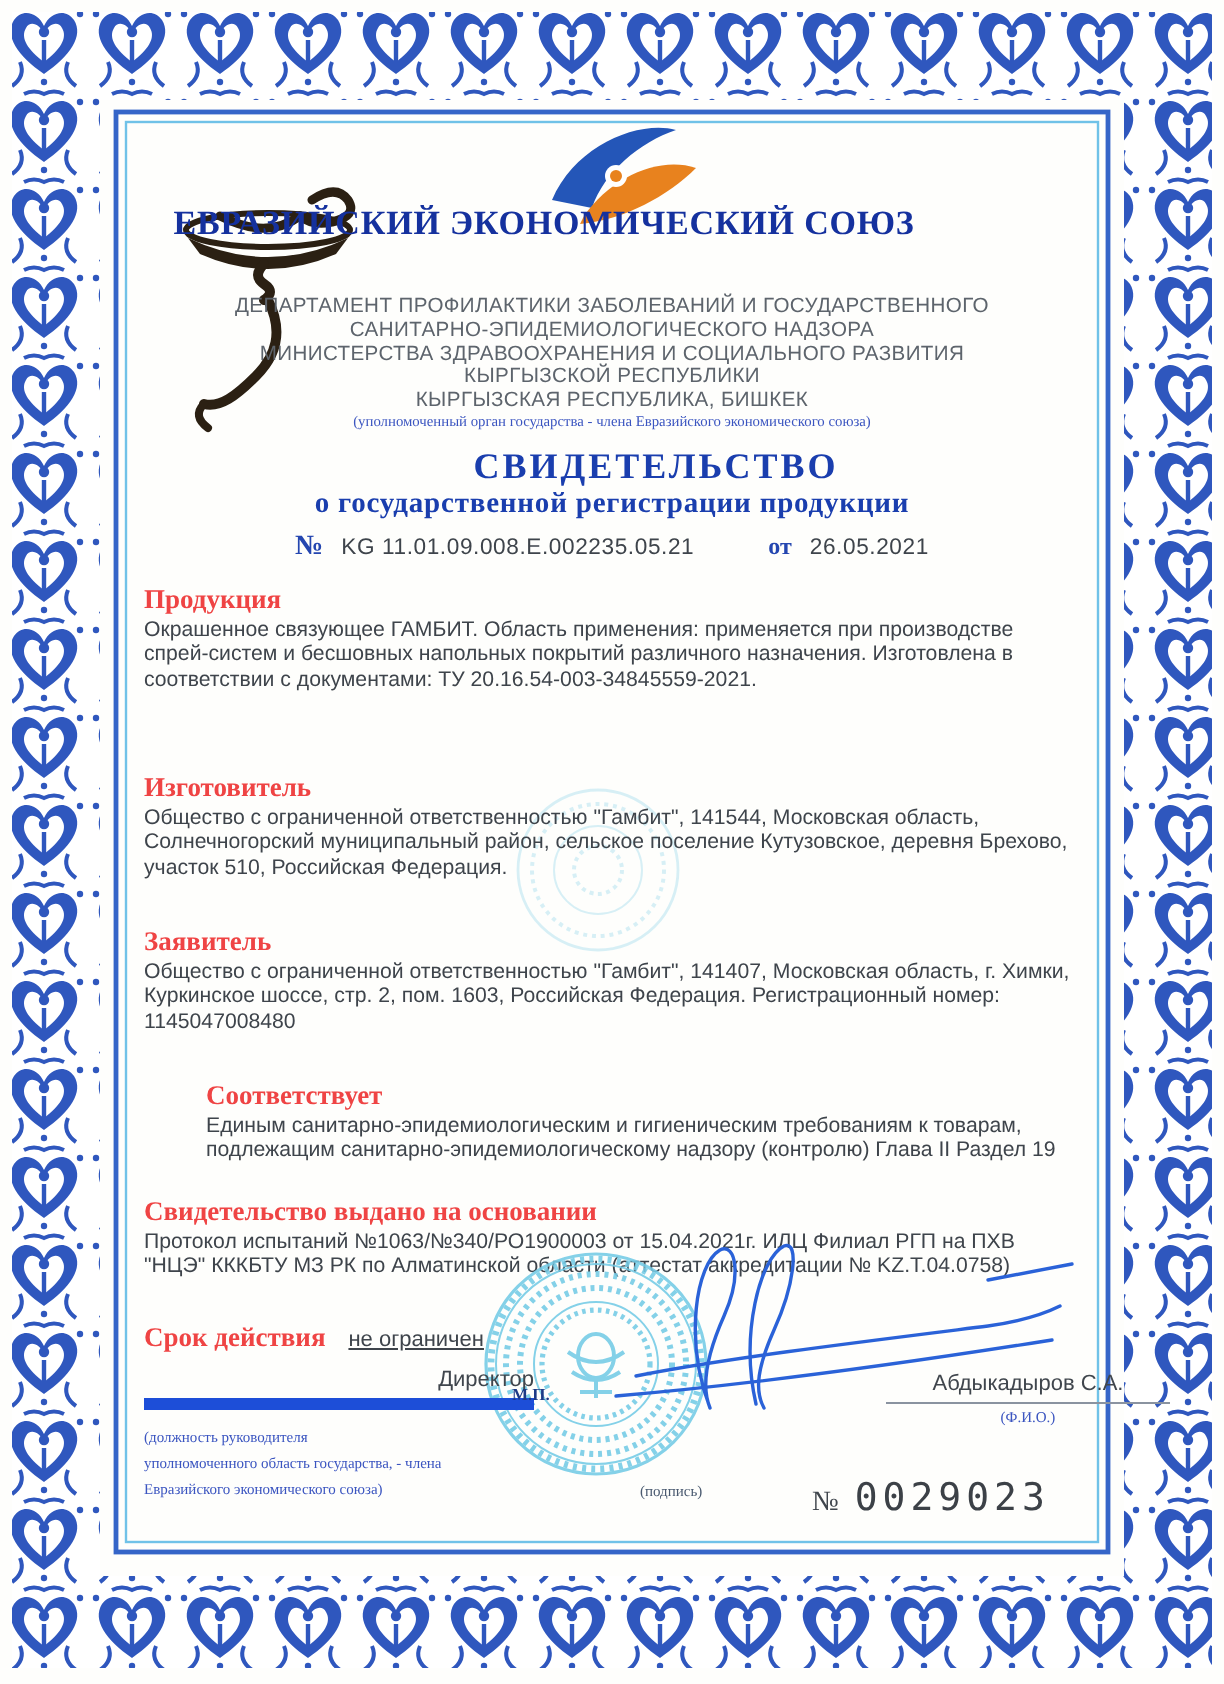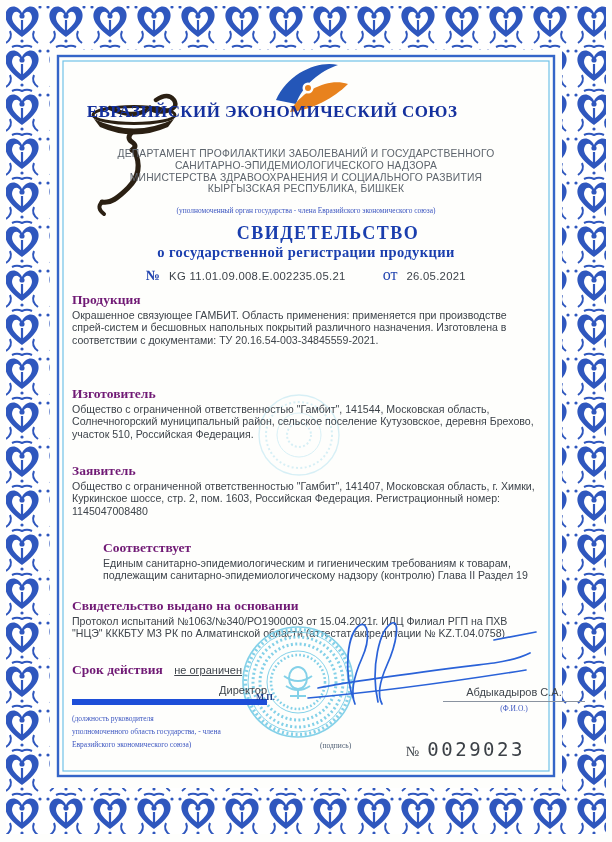--- a/index.html
+++ b/index.html
@@ -12,23 +12,23 @@
                font-size:17px;color:#15319e;letter-spacing:.4px;}
   .dept{width:612px;font-size:10.3px;line-height:11.8px;color:#5d646c;letter-spacing:.2px;}
   .auth-note{width:612px;font-family:"Liberation Serif",serif;font-size:7.4px;color:#3b55c0;}
   .cert-title{width:600px;font-family:"Liberation Serif",serif;font-weight:bold;
               font-size:18px;color:#1a3eae;letter-spacing:1.5px;margin-left:28px;}
   .cert-sub{width:612px;font-family:"Liberation Serif",serif;font-weight:bold;
             font-size:14.5px;color:#1a3eae;letter-spacing:.4px;}
   .num-row{width:612px;display:flex;justify-content:center;align-items:baseline;gap:9px;}
   .num-label{font-family:"Liberation Serif",serif;font-weight:bold;font-size:14px;color:#2446b0;}
   .num-val{font-size:11.3px;color:#3e444b;letter-spacing:.3px;}
-  .date-label{font-family:"Liberation Serif",serif;font-weight:normal;font-size:16px;color:#2446b0;margin-left:28px;}
+  .date-label{font-family:"Liberation Serif",serif;font-weight:bold;font-size:12px;color:#2446b0;margin-left:28px;}
   .sec{left:72px;width:468px;}
-  .sec-h{font-family:"Liberation Serif",serif;font-weight:bold;font-size:13.5px;color:#701a75;}
+  .sec-h{font-family:"Liberation Serif",serif;font-weight:bold;font-size:13.5px;color:#ef4444;}
   .sec-b{font-size:10.6px;line-height:12.4px;color:#3e444b;margin-top:1px;}
   .validity-row .sec-h{display:inline;}
   .validity-val{font-size:11px;color:#3e444b;margin-left:7px;text-decoration:underline;}
   .pos-label{font-size:11px;color:#40464d;border-bottom:6px solid #1d4ed8;width:195px;padding-bottom:3px;text-align:right;}
   .pos-note{font-family:"Liberation Serif",serif;font-size:7.5px;line-height:13px;color:#3b55c0;}
   .mp-label{font-family:"Liberation Serif",serif;font-size:8.5px;font-weight:bold;color:#1d3a86;}
   .sig-label{font-family:"Liberation Serif",serif;font-size:7.5px;color:#4a5a70;margin-top:40px;}
   .name-block{width:142px;text-align:center;}
   .name-val{font-size:11px;color:#40464d;border-bottom:1px solid #8a93a0;padding-bottom:3px;}
   .name-note{font-family:"Liberation Serif",serif;font-size:7.5px;color:#3b55c0;margin-top:2px;}
@@ -83,20 +83,21 @@
     <circle cx="40" cy="30" r="5.5" fill="#ffffff"></circle>
     <circle cx="40" cy="30" r="3" fill="#e8821e"></circle>
   </svg>
 
   <div class="abs center union-title" style="top:102px;">ЕВРАЗИЙСКИЙ ЭКОНОМИЧЕСКИЙ СОЮЗ</div>
 
   <div class="abs center dept" style="top:148px;">
     <div>ДЕПАРТАМЕНТ ПРОФИЛАКТИКИ ЗАБОЛЕВАНИЙ И ГОСУДАРСТВЕННОГО</div>
     <div>САНИТАРНО-ЭПИДЕМИОЛОГИЧЕСКОГО НАДЗОРА</div>
     <div>МИНИСТЕРСТВА ЗДРАВООХРАНЕНИЯ И СОЦИАЛЬНОГО РАЗВИТИЯ</div>
+    <div>КЫРГЫЗСКОЙ РЕСПУБЛИКИ</div>
     <div>КЫРГЫЗСКАЯ РЕСПУБЛИКА, БИШКЕК</div>
   </div>
 
   <div class="abs center auth-note" style="top:206px;">(уполномоченный орган государства - члена Евразийского экономического союза)</div>
 
   <div class="abs center cert-title" style="top:223px;">СВИДЕТЕЛЬСТВО</div>
   <div class="abs center cert-sub" style="top:244px;">о государственной регистрации продукции</div>
 
   <div class="abs num-row" style="top:266px;">
     <span class="num-label">№</span>

